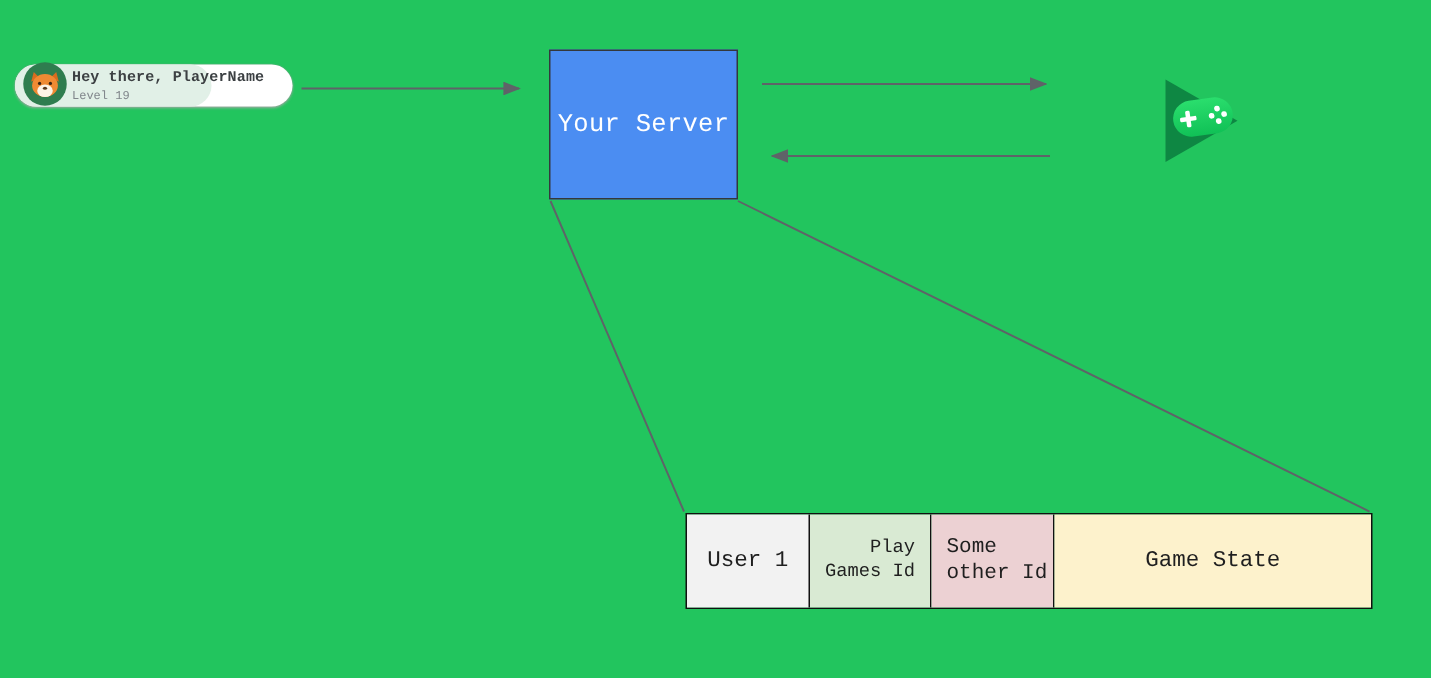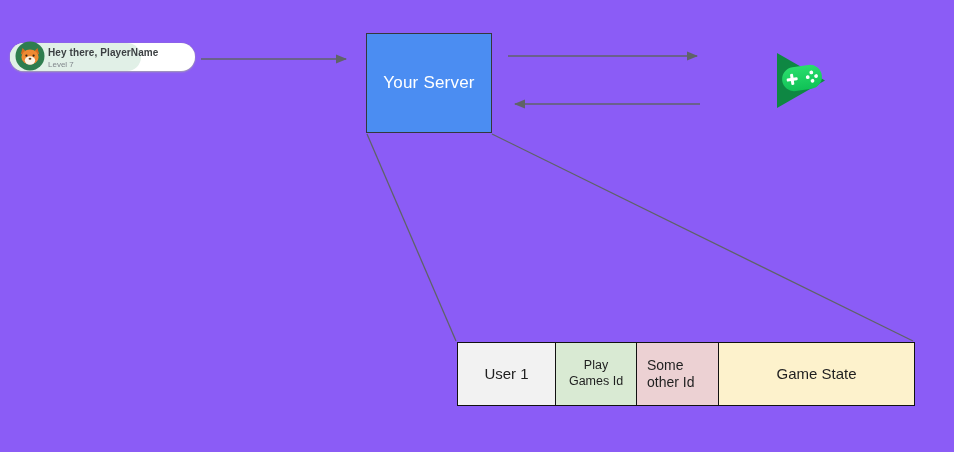--- a/index.html
+++ b/index.html
@@ -1,18 +1,18 @@
 <!DOCTYPE html>
 <html><head>
 <meta charset="utf-8">
 <style>
   html,body{margin:0;padding:0;background:#000;}
   .canvas{
-    position:relative;width:954px;height:452px;background:#8b5cf6;overflow:hidden;
-    font-family:Liberation Sans, sans-serif;
+    position:relative;width:954px;height:452px;background:#22c55e;overflow:hidden;
+    font-family:Liberation Mono, monospace;
   }
   .lines-layer{position:absolute;left:0;top:0;width:954px;height:452px;}
 
   
   .greeting-card{
     position:absolute;left:10px;top:43px;width:185px;height:28px;
     background:#ffffff;border-radius:14px;
     box-shadow:0 1px 2px rgba(170,170,170,.9), 0 0 1px rgba(150,150,150,.7);
   }
   .greeting-tint{
@@ -39,22 +39,22 @@
   .id-table{
     position:absolute;left:457px;top:342px;width:458px;height:64px;
     display:flex;border:1px solid #111;box-sizing:border-box;
   }
   .id-cell{
     height:100%;box-sizing:border-box;border-right:1px solid #111;
     display:flex;align-items:center;justify-content:center;
     color:#1f1f1f;text-align:center;white-space:pre-line;line-height:1.25;
   }
   .id-cell:last-child{border-right:none;}
-  .cell-user{width:98px;font-size:15px;}
-  .cell-playgames{width:81px;font-size:12.5px;}
+  .cell-user{width:82px;font-size:15px;}
+  .cell-playgames{width:81px;font-size:12.5px;text-align:right;}
   .cell-social{width:78px;font-size:12.5px;}
   .cell-other{width:82px;font-size:14px;justify-content:flex-start;text-align:left;padding-left:10px;}
   .cell-gamestate{flex:1;font-size:15px;}
 </style>
 </head>
 <body>
 
 <div class="canvas">
 
   <svg class="lines-layer" width="954" height="452" viewBox="0 0 954 452">
@@ -79,21 +79,21 @@
       <path d="M7.5 7 L11.5 11 L5.8 13.5 Z" fill="#d96c1e"></path>
       <path d="M22.5 7 L18.5 11 L24.2 13.5 Z" fill="#d96c1e"></path>
       <ellipse cx="15" cy="16" rx="8.6" ry="7.6" fill="#ef8a33"></ellipse>
       <ellipse cx="15" cy="19.5" rx="5.2" ry="4.2" fill="#fdf4e7"></ellipse>
       <circle cx="11.4" cy="14.6" r="1.1" fill="#3a2413"></circle>
       <circle cx="18.6" cy="14.6" r="1.1" fill="#3a2413"></circle>
       <ellipse cx="15" cy="17.8" rx="1.4" ry="1.0" fill="#5c3a1e"></ellipse>
     </svg>
     <div class="greeting-texts">
       <div class="greeting-title">Hey there, PlayerName</div>
-      <div class="greeting-sub">Level 7</div>
+      <div class="greeting-sub">Level 19</div>
     </div>
   </div>
 
   <div class="server-box" style="background: rgb(75, 141, 242);">
     <span class="server-label">Your Server</span>
   </div>
 
   <svg class="playgames-icon" viewBox="0 0 58 60">
     <defs>
       <linearGradient id="padGrad" x1="0" y1="0" x2="0" y2="1">

